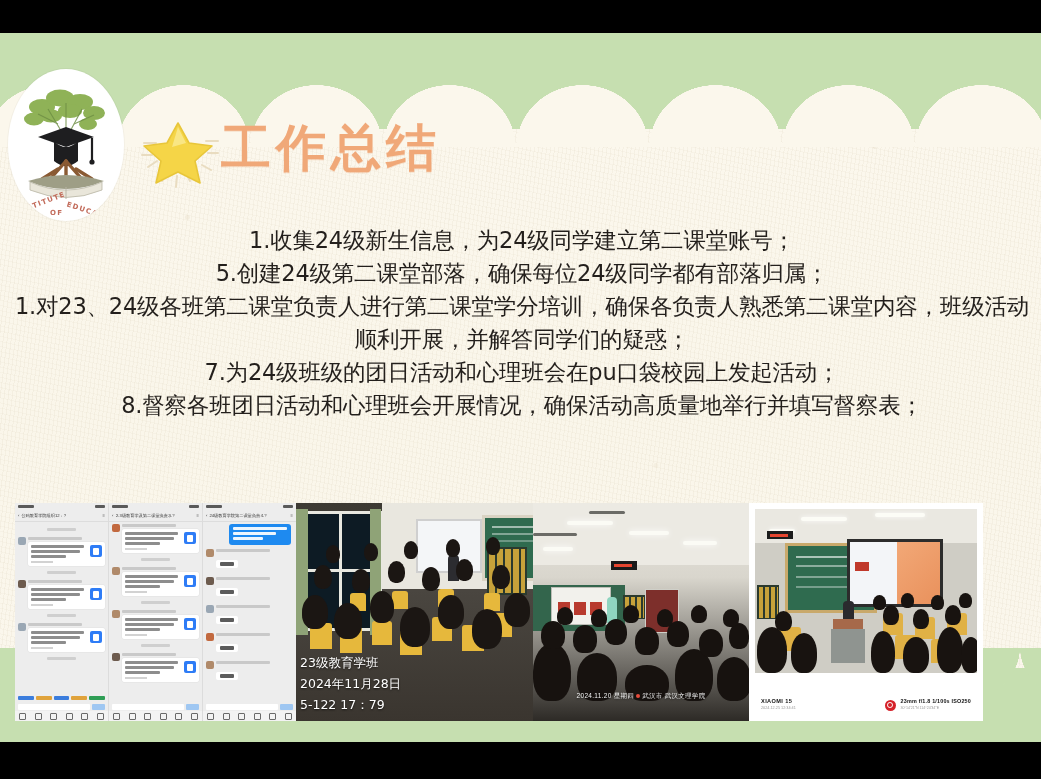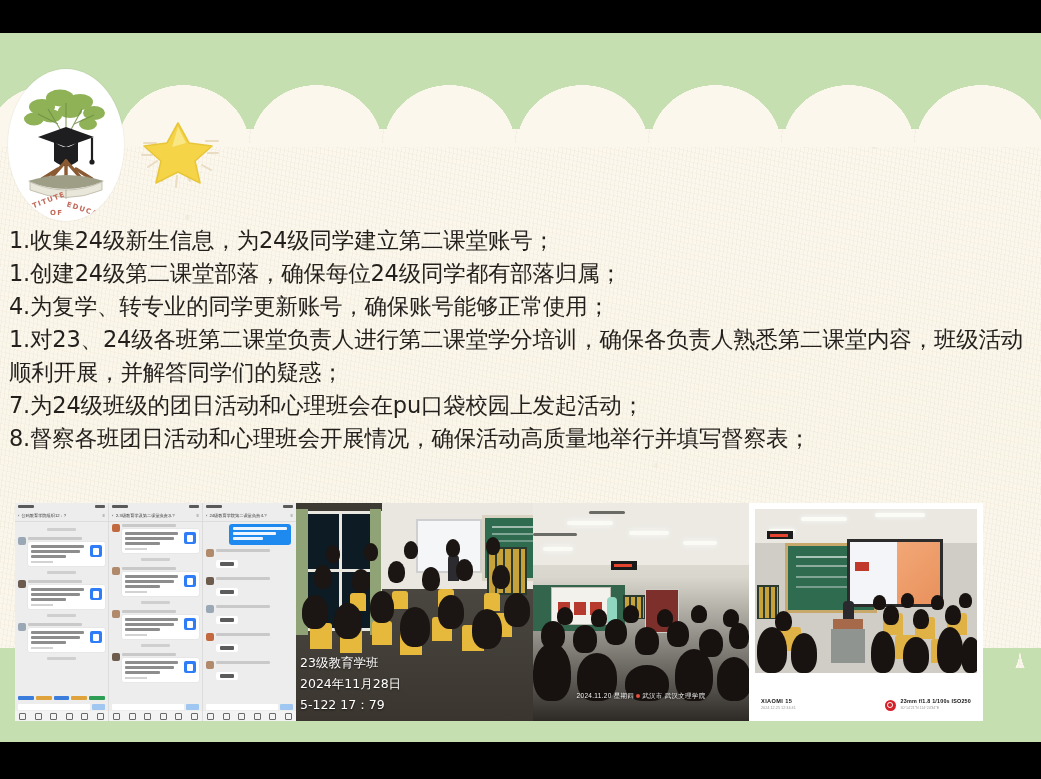--- a/index.html
+++ b/index.html
@@ -117,20 +117,21 @@
     color: #231F1C;
     font-family: "DejaVu Sans", "Liberation Sans", sans-serif;
     font-size: 22.5px;
     line-height: 33px;
     letter-spacing: -0.2px;
     z-index: 6;
   }
   .bodylist .line {
     white-space: normal;
     word-break: break-all;
+    text-align: center;
   }
 
   
   .photos {
     position: absolute;
     left: 15px; top: 470px;
     width: 968px; height: 198px;
     display: flex;
     z-index: 6;
   }
@@ -338,25 +339,25 @@
             <path d="M66 52 l9 5"></path>
           <path d="M26 68 l5 -10"></path>
             <path d="M40 74 l1 -11"></path>
             <path d="M54 68 l-5 -10"></path>
         </g>
         <path d="M42 10 L53 30 L76 33 L59 48 L64 70 L42 59 L20 70 L25 48 L8 33 L31 30 Z" fill="#F5D547" stroke="#E8C63A" stroke-width="1.6" stroke-linejoin="round"></path>
         <path d="M42 14 L50 30 L36 34 Z" fill="#FAE88B" opacity=".9"></path>
       </svg>
     </div>
 
+    <div class="title">工作总结</div>
 
     <div class="bodylist">
       <div class="line">1.收集24级新生信息，为24级同学建立第二课堂账号；</div>
-      <div class="line">1.创建24级第二课堂部落，确保每位24级同学都有部落归属；</div>
-      <div class="line">4.为复学、转专业的同学更新账号，确保账号能够正常使用；</div>
+      <div class="line">5.创建24级第二课堂部落，确保每位24级同学都有部落归属；</div>
       <div class="line">1.对23、24级各班第二课堂负责人进行第二课堂学分培训，确保各负责人熟悉第二课堂内容，班级活动顺利开展，并解答同学们的疑惑；</div>
       <div class="line">7.为24级班级的团日活动和心理班会在pu口袋校园上发起活动；</div>
       <div class="line">8.督察各班团日活动和心理班会开展情况，确保活动高质量地举行并填写督察表；</div>
     </div>
 
     <div class="photos">
 
       <div class="ph ph-chat">
         <div class="chat-cols">
           <div class="chatcol">

